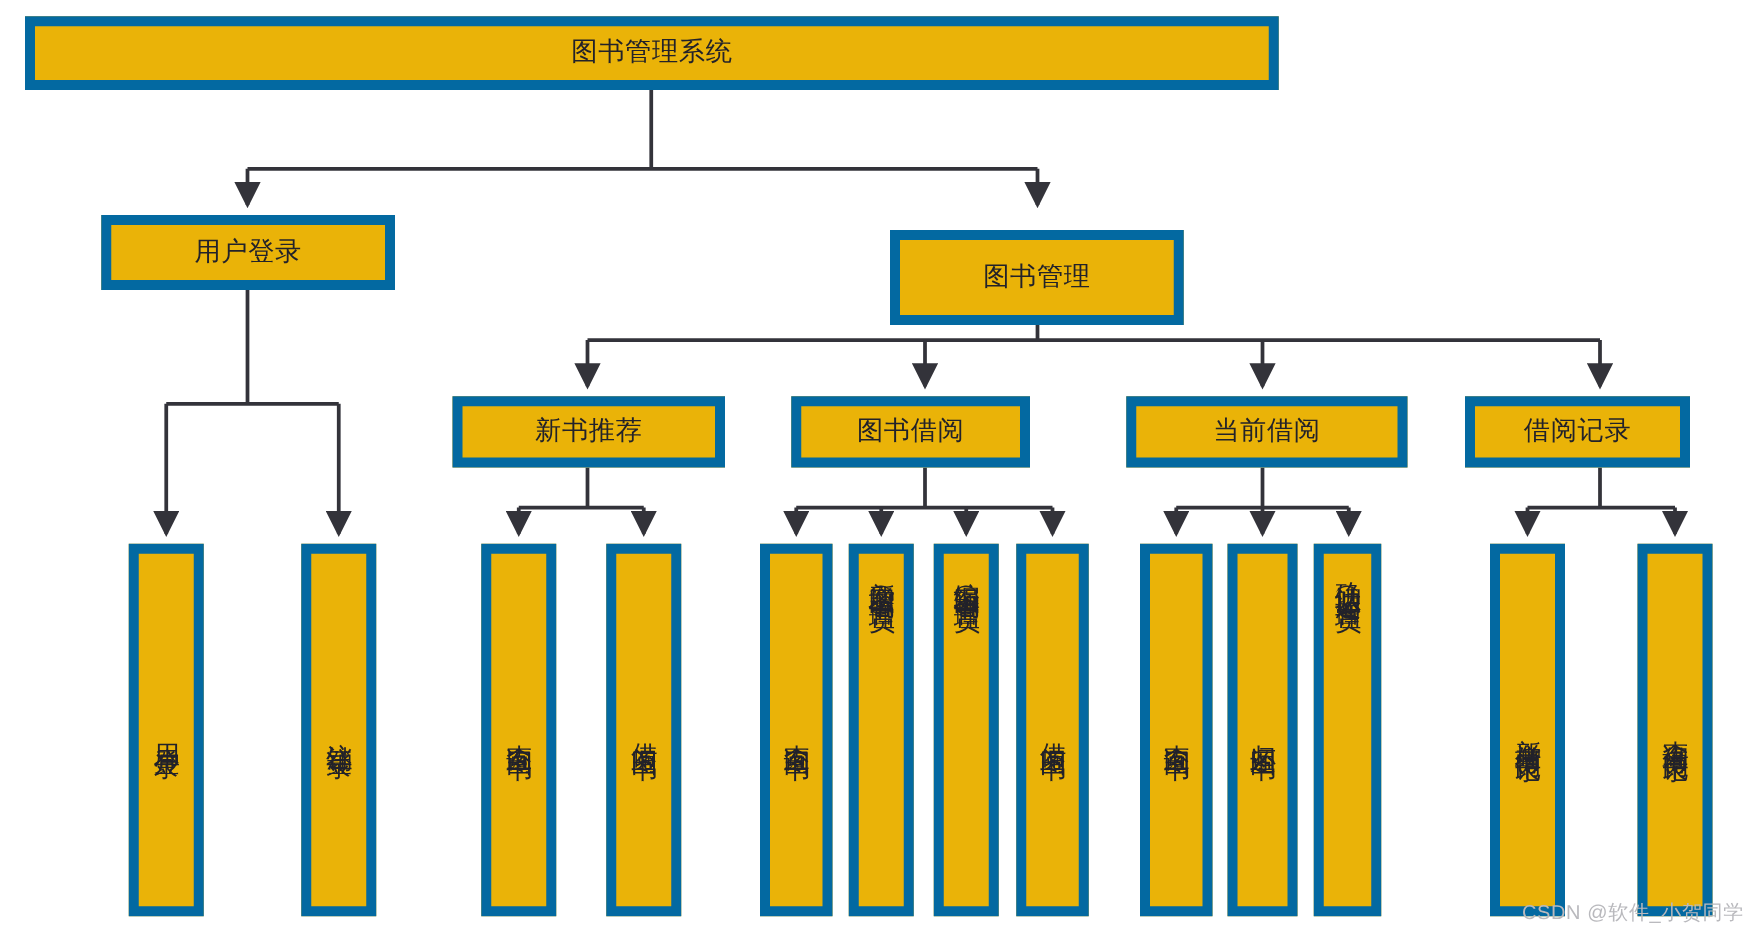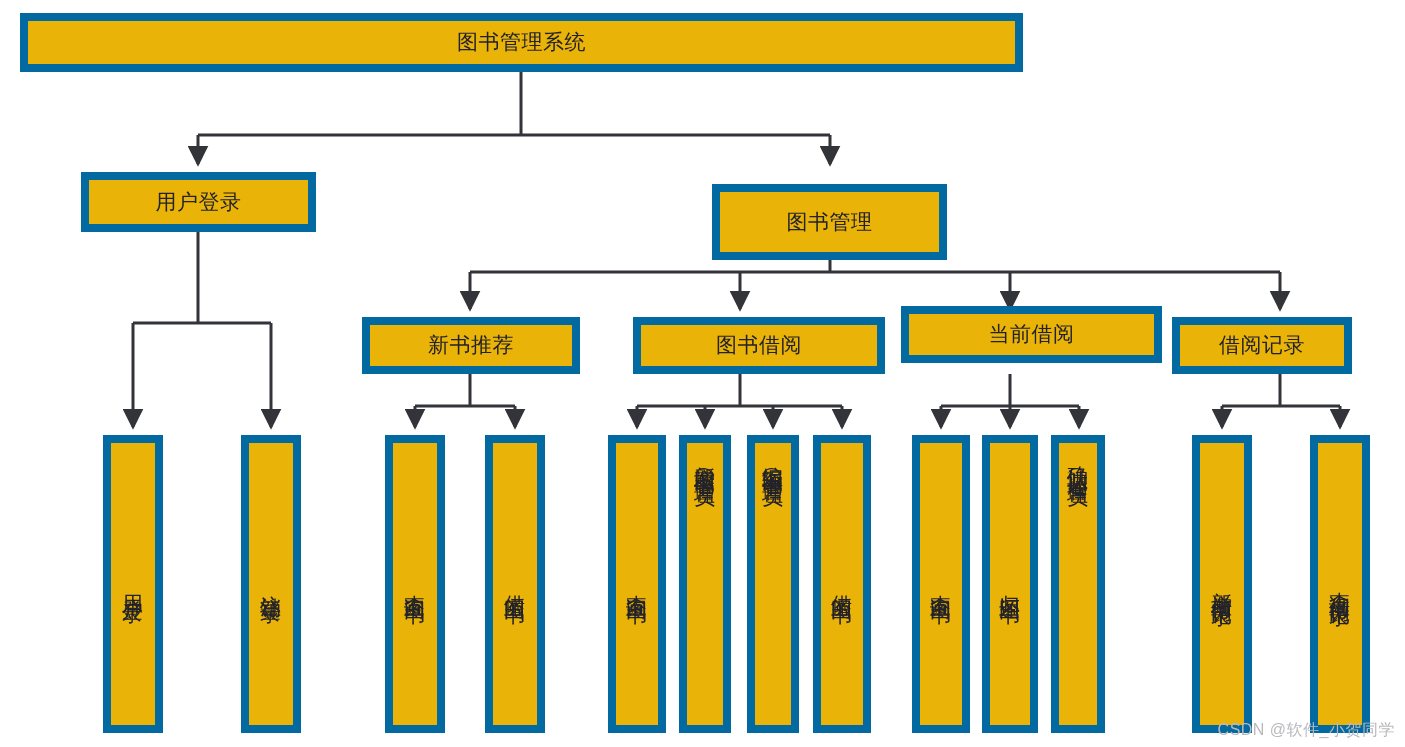--- a/index.html
+++ b/index.html
@@ -139,25 +139,25 @@
   </div>
 
   <div class="node horizontal" style="left:712px; top:172px; width:235px; height:76px;margin-top:12px;">
     <span class="node-label">图书管理</span>
   </div>
 
   <div class="node horizontal" style="left:362px; top:317px; width:218px; height:57px;">
     <span class="node-label">新书推荐</span>
   </div>
 
-  <div class="node horizontal" style="left:633px; top:317px; width:252px; height:57px;">
+  <div class="node horizontal" style="left:633px; top:317px; width:191px; height:57px;">
     <span class="node-label">图书借阅</span>
   </div>
 
-  <div class="node horizontal" style="left:901px; top:306px; width:261px; height:57px;">
+  <div class="node horizontal" style="left:901px; top:317px; width:225px; height:57px;">
     <span class="node-label">当前借阅</span>
   </div>
 
   <div class="node horizontal" style="left:1172px; top:317px; width:180px; height:57px;">
     <span class="node-label">借阅记录</span>
   </div>
 
   <div class="node vertical centered" style="left:103px; top:435px; width:60px; height:298px;">
     <span class="node-label">用户登录</span>
   </div>

